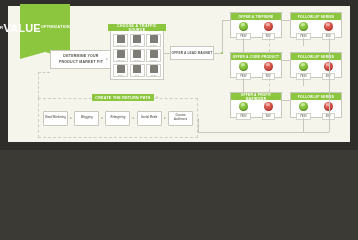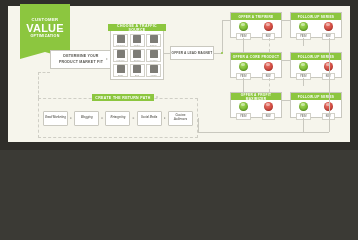--- a/index.html
+++ b/index.html
@@ -2,21 +2,21 @@
 <html><head>
 <meta charset="utf-8">
 <style>
   html,body{margin:0;padding:0;background:#3b3a35;}
   body{font-family:"Liberation Sans",sans-serif;}
   #page{position:relative;width:358px;height:150px;background:#2f2e2a;overflow:hidden;}
   #canvas{position:absolute;left:8px;top:6px;width:342px;height:136px;background:#f6f5ec;}
 
   
   .banner{position:absolute;left:12px;top:-2px;width:50px;height:48px;background:#8cc63f;
-          display:flex;flex-direction:column;align-items:center;justify-content:center;
+          display:flex;flex-direction:row;align-items:center;justify-content:flex-end;
           color:#fff;text-align:center;line-height:1;}
   .banner:after{content:"";position:absolute;bottom:-7px;left:0;width:0;height:0;
           border-left:25px solid #8cc63f;border-right:25px solid #8cc63f;border-bottom:7px solid transparent;}
   .bn1{font-size:4.2px;font-weight:bold;letter-spacing:.4px;}
   .bn2{font-size:11px;font-weight:bold;letter-spacing:.2px;margin:1px 0;}
   .bn3{font-size:3.6px;font-weight:bold;letter-spacing:.3px;}
 
   
   .box{position:absolute;background:#fff;border:0.8px solid #c9c8bf;
        display:flex;align-items:center;justify-content:center;text-align:center;

